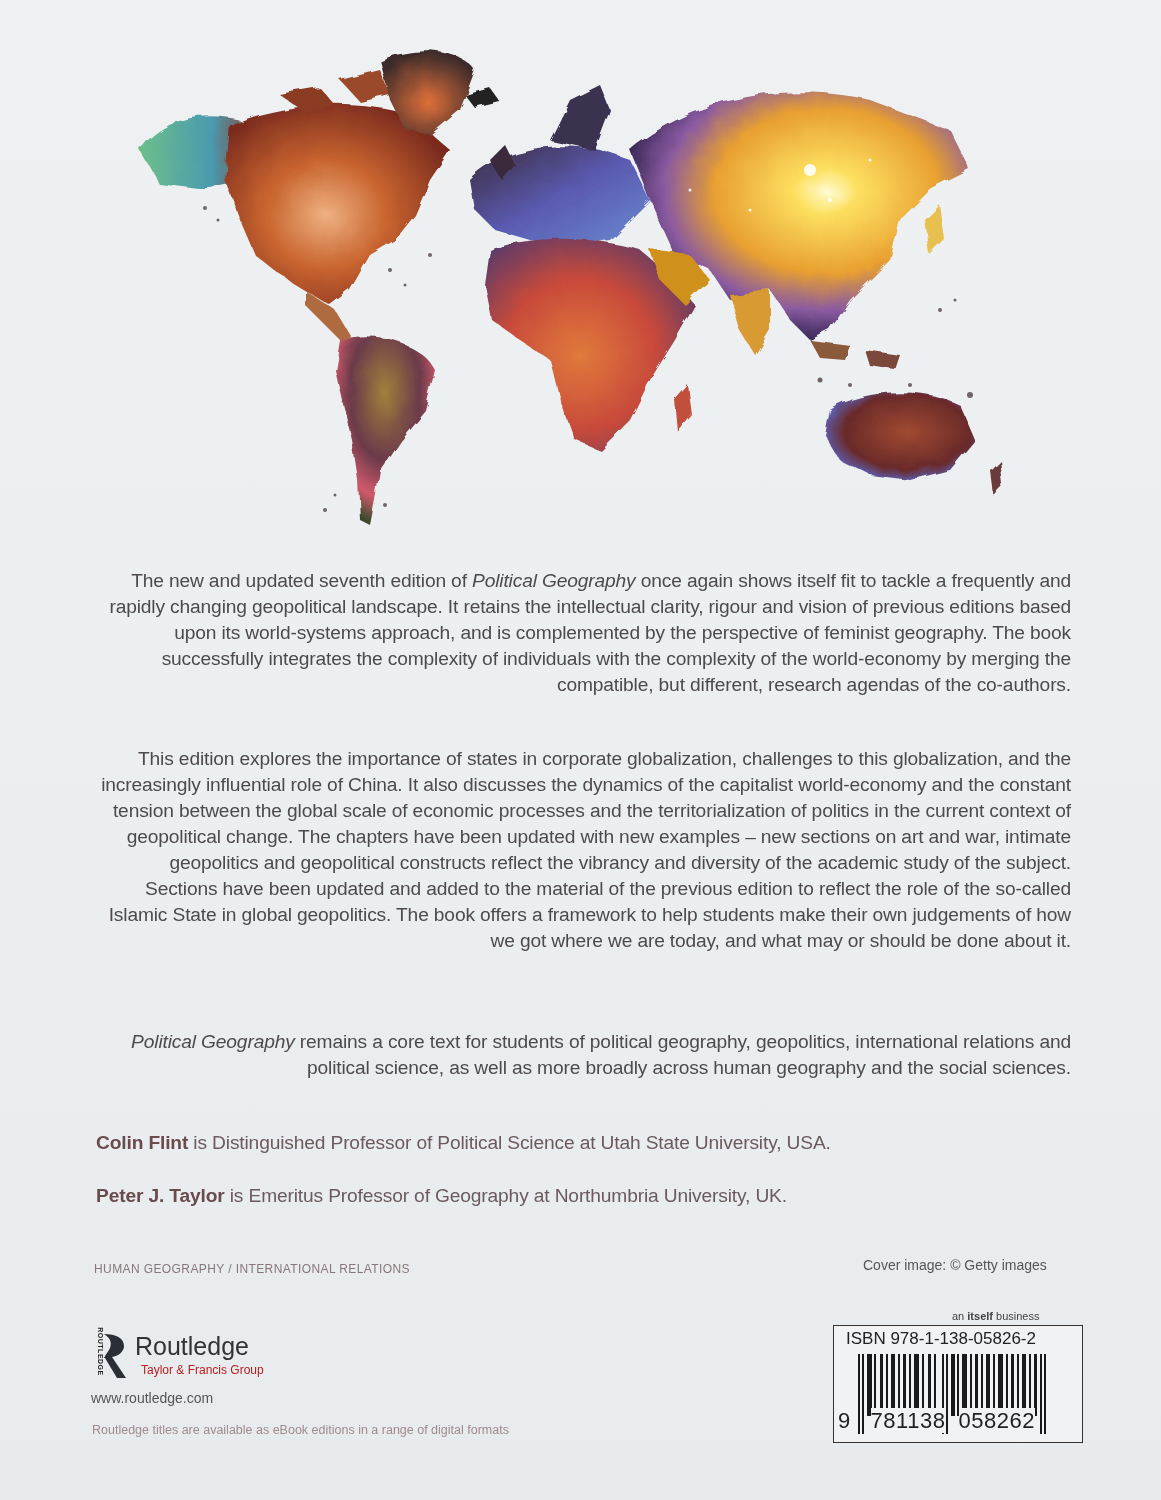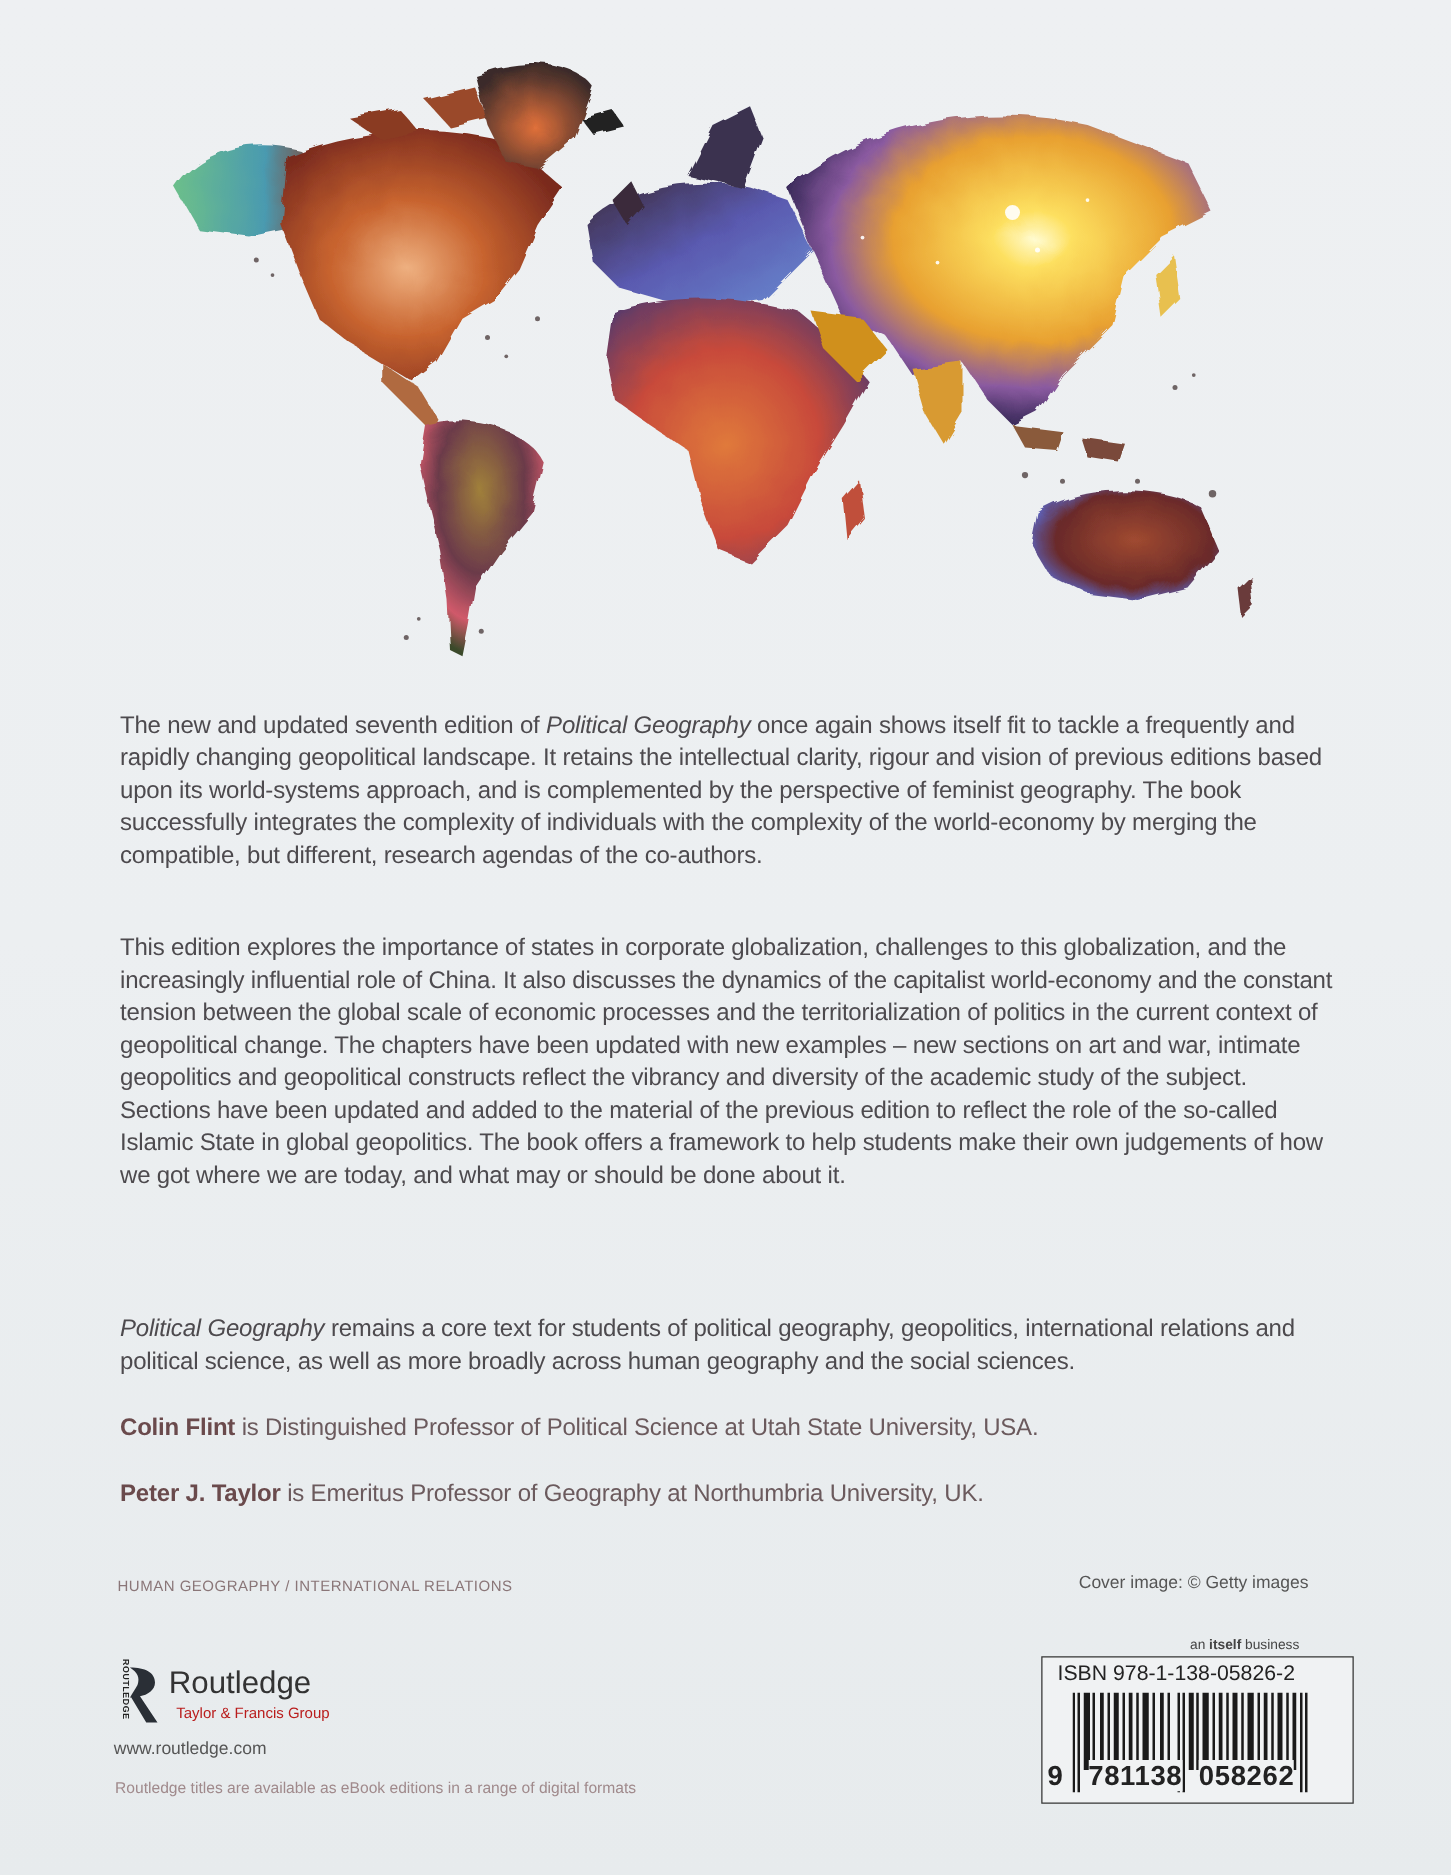--- a/index.html
+++ b/index.html
@@ -9,24 +9,24 @@
       position: relative;
       font-family: "Liberation Sans Narrow", "Liberation Sans", sans-serif;
       color: #4f4a4d;
     }
     .map { position: absolute; left: 130px; top: 40px; width: 880px; height: 500px; }
     .text-block {
       position: absolute; left: 96px; width: 975px;
       font-size: 19.2px; line-height: 26px; color: #4d4a4e;
       letter-spacing: -0.15px;
     }
-    .text-block p { margin: 0; }
+    .text-block p { margin: 0; text-align: right; }
     .p1 { top: 568px; }
     .p2 { top: 746px; }
-    .p3 { top: 1029px; margin-top: 22px; }
+    .p3 { top: 1029px; }
     .author { position: absolute; left: 96px; font-size: 19.2px; color: #6b5a5d; letter-spacing: -0.15px; text-align: center; }
     .author b { color: #6a4a4c; font-weight: bold; }
     .a1 { top: 1132px; }
     .a2 { top: 1185px; }
     .subject {
       position: absolute; left: 94px; top: 1262px;
       font-size: 12px; color: #8a7678; letter-spacing: 0.4px;
       font-family: "Liberation Sans", sans-serif;
     }
     .cover-credit {
@@ -45,21 +45,21 @@
     .website { position: absolute; left: 91px; top: 1390px; font-size: 14px; color: #555; font-family: "Liberation Sans", sans-serif; }
     .ebook { position: absolute; left: 92px; top: 1423px; font-size: 12.5px; color: #a08a8c; font-family: "Liberation Sans", sans-serif; }
     .informa { position: absolute; left: 952px; top: 1310px; font-size: 11px; color: #444; font-family: "Liberation Sans", sans-serif; }
     .informa b { font-weight: bold; }
     .barcode-box {
       position: absolute; left: 833px; top: 1325px; width: 250px; height: 118px;
       border: 1.5px solid #333; background: #f0f2f3; box-sizing: border-box;
     }
     .isbn { position: absolute; left: 12px; top: 3px; font-size: 17px; color: #222; font-family: "Liberation Sans", sans-serif; }
     .bars { position: absolute; left: 24px; top: 28px; width: 192px; height: 80px; }
-    .bc-digits { position: absolute; left: 4px; top: 82px; font-size: 22px; color: #222; font-family: "Liberation Sans", sans-serif; letter-spacing: 0.5px; font-weight: bold; }
+    .bc-digits { position: absolute; left: 4px; top: 82px; font-size: 22px; color: #222; font-family: "Liberation Sans", sans-serif; letter-spacing: 0.5px; }
     .bc-digits span { background: #f0f2f3; }
   </style>
 </head>
 <body>
 
 <svg class="map" viewBox="0 0 880 500" xmlns="http://www.w3.org/2000/svg">
   <defs>
     <radialGradient id="naGrad" cx="45%" cy="55%" r="60%">
       <stop offset="0%" stop-color="#eeb080"></stop>
       <stop offset="45%" stop-color="#c8642f"></stop>

